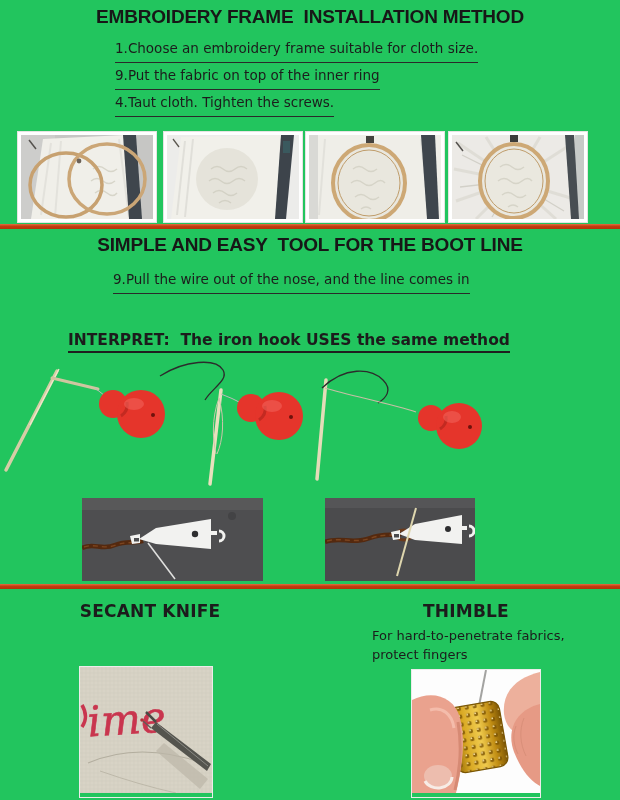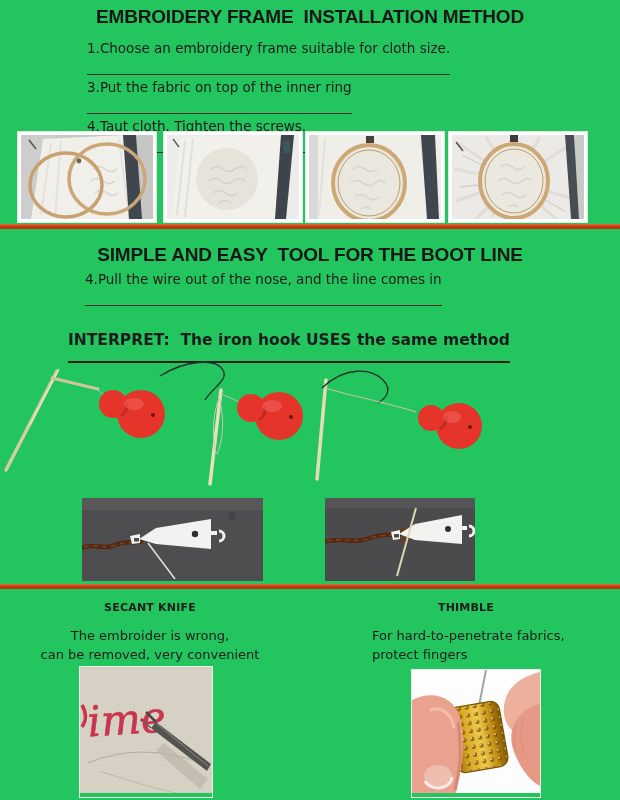--- a/index.html
+++ b/index.html
@@ -8,58 +8,59 @@
     background:#22c55e;overflow:hidden;
     font-family:"DejaVu Sans",sans-serif;color:#1c1c1c;
   }
   .abs{position:absolute;}
   .title{
     left:0;top:6px;width:620px;text-align:center;
     font-family:"Liberation Sans",sans-serif;
     font-size:19px;font-weight:bold;letter-spacing:-0.2px;color:#171717;
     white-space:pre;margin:0;
   }
-  .title2{top:244px;}
+  .title2{top:234px;}
   .steps{line-height:19px;font-size:13.5px;}
   .steps .step{margin-bottom:3px;}
   .steps .step span{
-    display:inline-block;border-bottom:1.5px solid #2a2a2a;padding-bottom:16px;
+    display:inline-block;border-bottom:1.5px solid #2a2a2a;padding-bottom:4px;
     white-space:pre;
+    margin-left:28px;
   }
   .s1{left:87px;top:39px;}
   .s2{left:85px;top:270px;}
   .interpret{left:68px;top:331px;font-size:15.5px;font-weight:bold;}
-  .interpret span{display:inline-block;border-bottom:2px solid #1f1f1f;padding-bottom:12px;white-space:pre;}
+  .interpret span{display:inline-block;border-bottom:2px solid #1f1f1f;padding-bottom:2px;white-space:pre;}
   .divider{left:0;width:620px;height:5px;
     background:linear-gradient(#e2703f 0%, #c53b0f 45%, #b33509 100%);}
   .d1{top:224px;} .d2{top:584px;}
   .photo{background:#ffffff;padding:3px;box-shadow:0 0 0 1px #e4e4e2;}
   .photo svg{display:block;}
   .p1{left:18px;top:132px;} .p2{left:164px;top:132px;}
   .p3{left:306px;top:132px;} .p4{left:449px;top:132px;}
   .threader-area{left:0;top:358px;}
   .metalA{left:82px;top:498px;} .metalB{left:325px;top:498px;}
-  .tool-title{top:601px;font-size:11px;font-weight:bold;text-align:center;letter-spacing:0.2px;}
+  .tool-title{top:601px;font-size:17px;font-weight:bold;text-align:center;letter-spacing:0.2px;}
   .tt-left{left:20px;width:260px;} .tt-right{left:346px;width:240px;}
   .tool-desc{top:626px;font-size:13px;line-height:19px;}
   .td-left{left:20px;width:260px;text-align:center;}
   .td-right{left:372px;width:230px;text-align:left;}
   .bphoto{box-shadow:0 0 0 1px #ececea;}
   .linen{left:80px;top:667px;} .thimb{left:412px;top:670px;}
 </style>
 </head>
 <body>
 
 <div class="page">
 
   <h1 class="abs title">EMBROIDERY FRAME  INSTALLATION METHOD</h1>
 
   <div class="abs steps s1">
     <div class="step"><span>1.Choose an embroidery frame suitable for cloth size.</span></div>
-    <div class="step"><span>3.Put the fabric on top of the inner ring</span></div>
+    <div class="step"><span>9.Put the fabric on top of the inner ring</span></div>
     <div class="step"><span>4.Taut cloth. Tighten the screws.</span></div>
   </div>
 
   <div class="abs photo p1">
     <svg width="132" height="84" viewBox="0 0 132 84">
       <rect width="132" height="84" fill="#c6c6c4"></rect>
       <rect width="34" height="84" fill="#cdcdcb"></rect>
       <polygon points="22,4 104,0 118,84 10,84" fill="#f0efe9"></polygon>
       <path d="M30,8 L20,80 M40,6 L34,82 M98,4 L108,82" stroke="#e3e2dc" stroke-width="2" fill="none"></path>
       <polygon points="102,0 115,0 121,84 108,84" fill="#3f464d"></polygon>
@@ -107,21 +108,21 @@
       <ellipse cx="62" cy="46" rx="29" ry="32" fill="none" stroke="#bf9c6a" stroke-width="1"></ellipse>
       <path d="M48,32 q6,-5 12,0 t12,0 M46,46 q6,-5 12,0 t12,0 t10,0 M50,60 q6,-5 12,0 t12,0 M56,72 q5,-4 10,0" stroke="#d6d4c8" stroke-width="1.5" fill="none"></path>
     </svg>
   </div>
 
   <div class="abs divider d1"></div>
 
   <h2 class="abs title title2">SIMPLE AND EASY  TOOL FOR THE BOOT LINE</h2>
 
   <div class="abs steps s2">
-    <div class="step"><span>4.Pull the wire out of the nose, and the line comes in</span></div>
+    <div class="step"><span>9.Pull the wire out of the nose, and the line comes in</span></div>
   </div>
 
   <div class="abs interpret"><span>INTERPRET:  The iron hook USES the same method</span></div>
 
   <div class="abs threader-area">
     <svg width="620" height="132" viewBox="0 0 620 132">
 
       <line x1="57" y1="13" x2="6" y2="112" stroke="#d6cda6" stroke-width="3.5" stroke-linecap="round"></line>
       <line x1="59" y1="11" x2="30" y2="67" stroke="#efe9cd" stroke-width="1.2"></line>
       <line x1="52" y1="20" x2="98" y2="31" stroke="#cfc6a0" stroke-width="3" stroke-linecap="round"></line>
@@ -182,24 +183,20 @@
       <circle cx="123" cy="31" r="3" fill="#2e2e30"></circle>
       <rect x="137" y="28" width="5" height="4" fill="#f2f2f0"></rect>
       <path d="M144,28 a5,5 0 0 1 0,10" stroke="#f2f2f0" stroke-width="3" fill="none"></path>
       <line x1="91" y1="10" x2="72" y2="78" stroke="#ded6ae" stroke-width="2"></line>
     </svg>
   </div>
 
   <div class="abs divider d2"></div>
 
   <div class="abs tool-title tt-left">SECANT KNIFE</div>
-  <div class="abs tool-desc td-left">
-    <div>The embroider is wrong,</div>
-    <div>can be removed, very convenient</div>
-  </div>
 
   <div class="abs tool-title tt-right">THIMBLE</div>
   <div class="abs tool-desc td-right">
     <div>For hard-to-penetrate fabrics,</div>
     <div>protect fingers</div>
   </div>
 
   <div class="abs bphoto linen">
     <svg width="132" height="126" viewBox="0 0 132 126">
       <defs>

